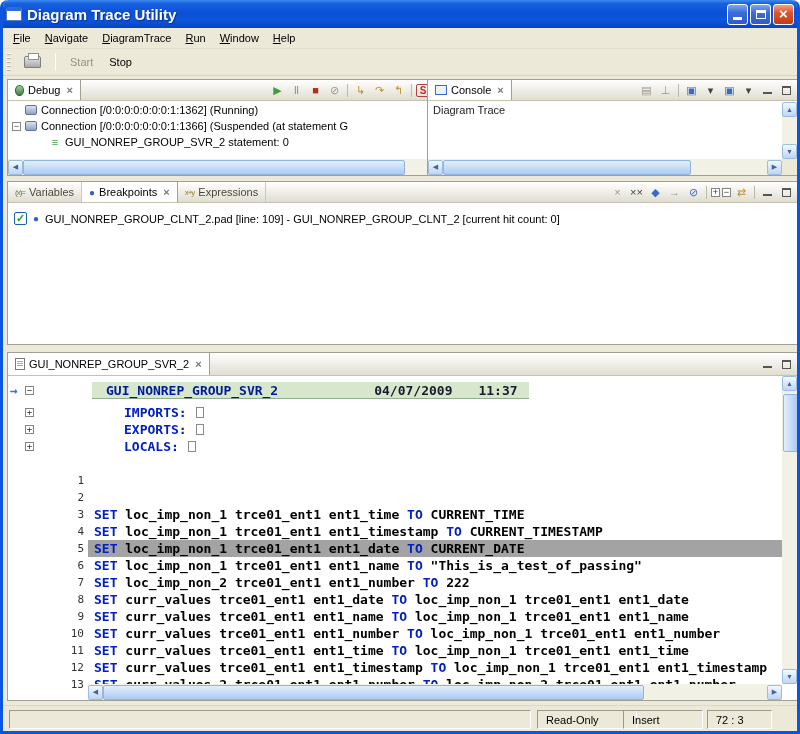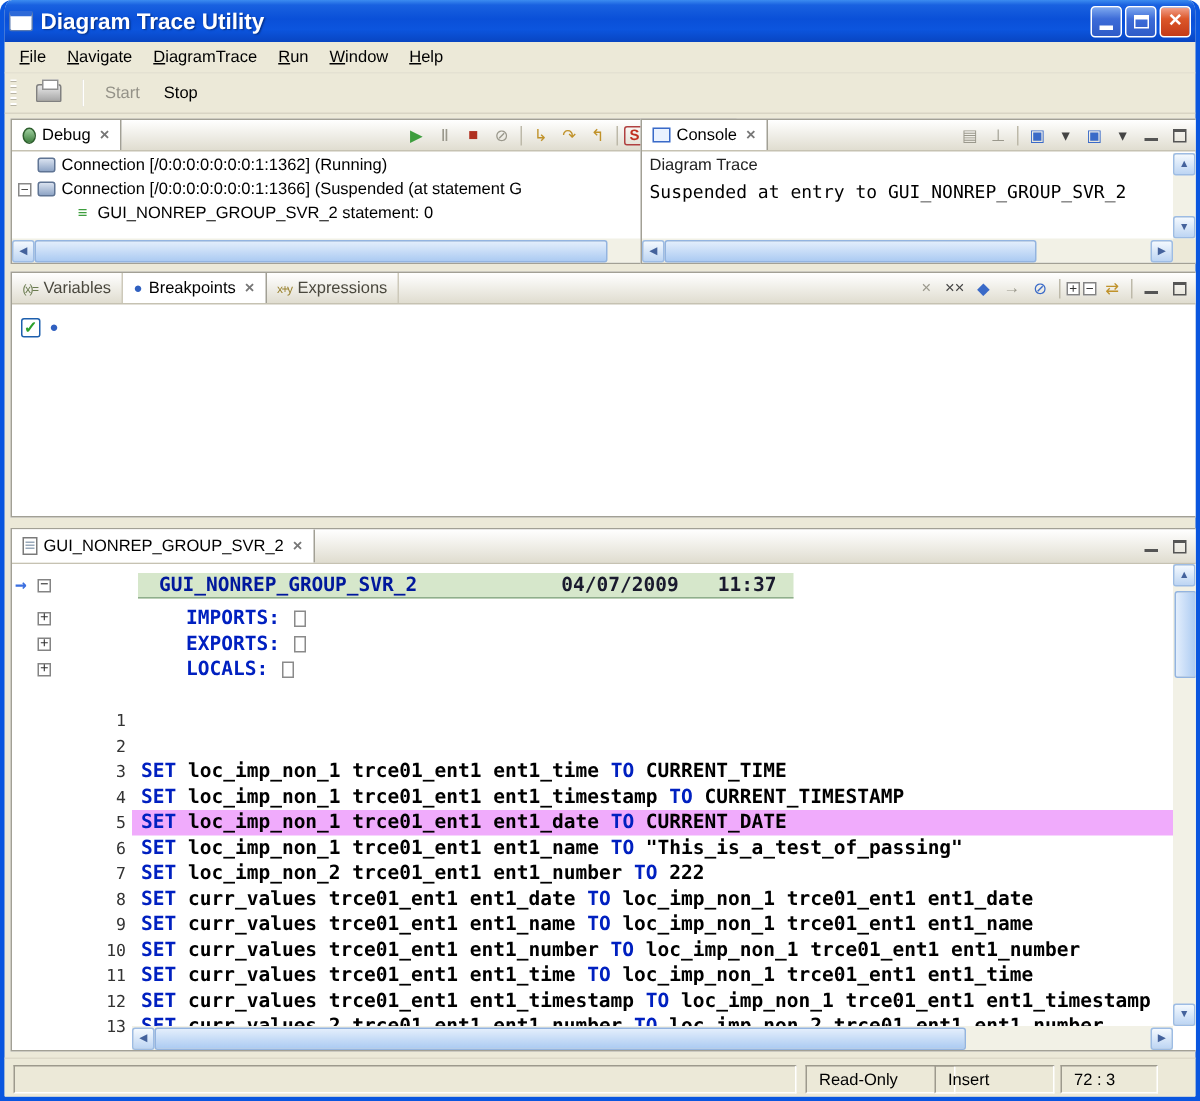--- a/index.html
+++ b/index.html
@@ -93,21 +93,21 @@
 
   
   .editor-tabsbar { height:23px; }
   .doc-icon { width:10px; height:12px; background:#fff; border:1px solid #7A7A7A; position:relative; }
   .doc-icon::before { content:""; position:absolute; left:1px; top:2px; width:6px; height:1px; background:#9AB; box-shadow:0 2px 0 #9AB,0 4px 0 #9AB; }
   .editor-content { position:absolute; left:0; right:0; top:23px; bottom:0; background:#fff; overflow:hidden; }
   .ed-rows { position:absolute; inset:0 16px 0 0; overflow:hidden; }
   .ed-row { position:absolute; left:0; right:0; height:17px; font-family:"DejaVu Sans Mono",monospace; font-size:13px; font-weight:bold; }
   .lnum { position:absolute; left:0; width:76px; text-align:right; color:#333; font-size:11px; font-weight:normal; top:2px; }
   .code-cell { position:absolute; left:80px; right:0; top:0; bottom:0; white-space:pre; padding-left:6px; line-height:17px; overflow:hidden; }
-  .code-cell.current { background:#f0abfc; }
+  .code-cell.current { background:#a3a3a3; }
   .kw { color:#0020C0; }
   .gbox { width:9px; height:9px; border:1px solid #848484; background:#fff; font-size:9px; line-height:7px;
           text-align:center; color:#333; display:inline-block; font-weight:normal; }
   .gutterbox { position:absolute; left:17px; top:4px; }
   .instr-arrow { position:absolute; left:2px; top:0; color:#3B6FE0; font-weight:bold; font-size:13px; line-height:17px; }
   .header-band { position:absolute; left:84px; width:437px; height:17px; background:#D6E7CB;
                  border-bottom:1px solid #8FAE8C; display:flex; align-items:center; padding-left:14px; }
   .hdr-title { color:#00189C; }
   .hdr-date { color:#1A1A2E; margin-left:96px; }
   .hdr-time { color:#1A1A2E; margin-left:26px; }
@@ -233,21 +233,20 @@
         <span class="tbtn dark">▾</span>
         <span class="tbtn">
             <span class="vmin"></span>
           </span>
         <span class="tbtn">
             <span class="vmax"></span>
           </span>
       </div>
     </div>
     <div class="console-head">Diagram Trace</div>
-    <div class="console-text">Suspended at entry to GUI_NONREP_GROUP_SVR_2</div>
     <div class="sb-track-v" style="top:22px;">
       <span class="sb-btn">▲</span>
       <span class="sb-btn">▼</span>
     </div>
     <div class="sb-track-h" style="left:0; right:16px;">
       <span class="sb-btn">◀</span>
       <span class="sb-thumb-h" style="flex:0 0 70%;"></span>
       <span class="sb-btn" style="margin-left:auto;">▶</span>
     </div>
     <div class="sb-corner"></div>
@@ -285,20 +284,21 @@
         <span class="tbtn">
             <span class="vmax"></span>
           </span>
       </div>
     </div>
     <div class="bp-row">
       <span class="checkbox">
           <span>✓</span>
         </span>
       <span class="bp-dot">●</span>
+      <span>GUI_NONREP_GROUP_CLNT_2.pad [line: 109] - GUI_NONREP_GROUP_CLNT_2 [current hit count: 0]</span>
     </div>
   </div>
 
   <div class="view" style="left:4px; top:352px; width:792px; height:349px;">
     <div class="tabsbar editor-tabsbar">
       <div class="tab selected">
         <span class="doc-icon"></span>
         <span>GUI_NONREP_GROUP_SVR_2</span>
         <span class="tclose">×</span>
       </div>

